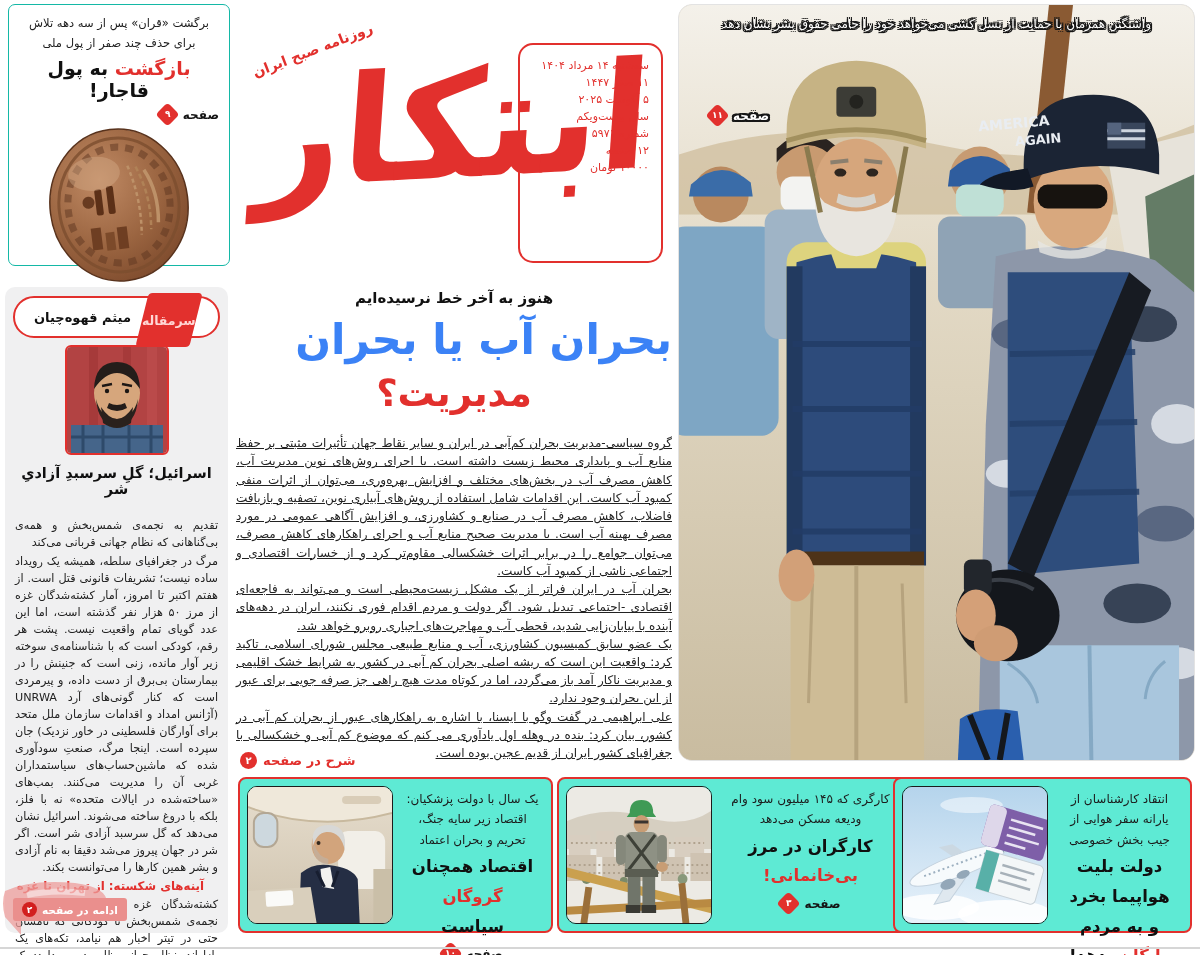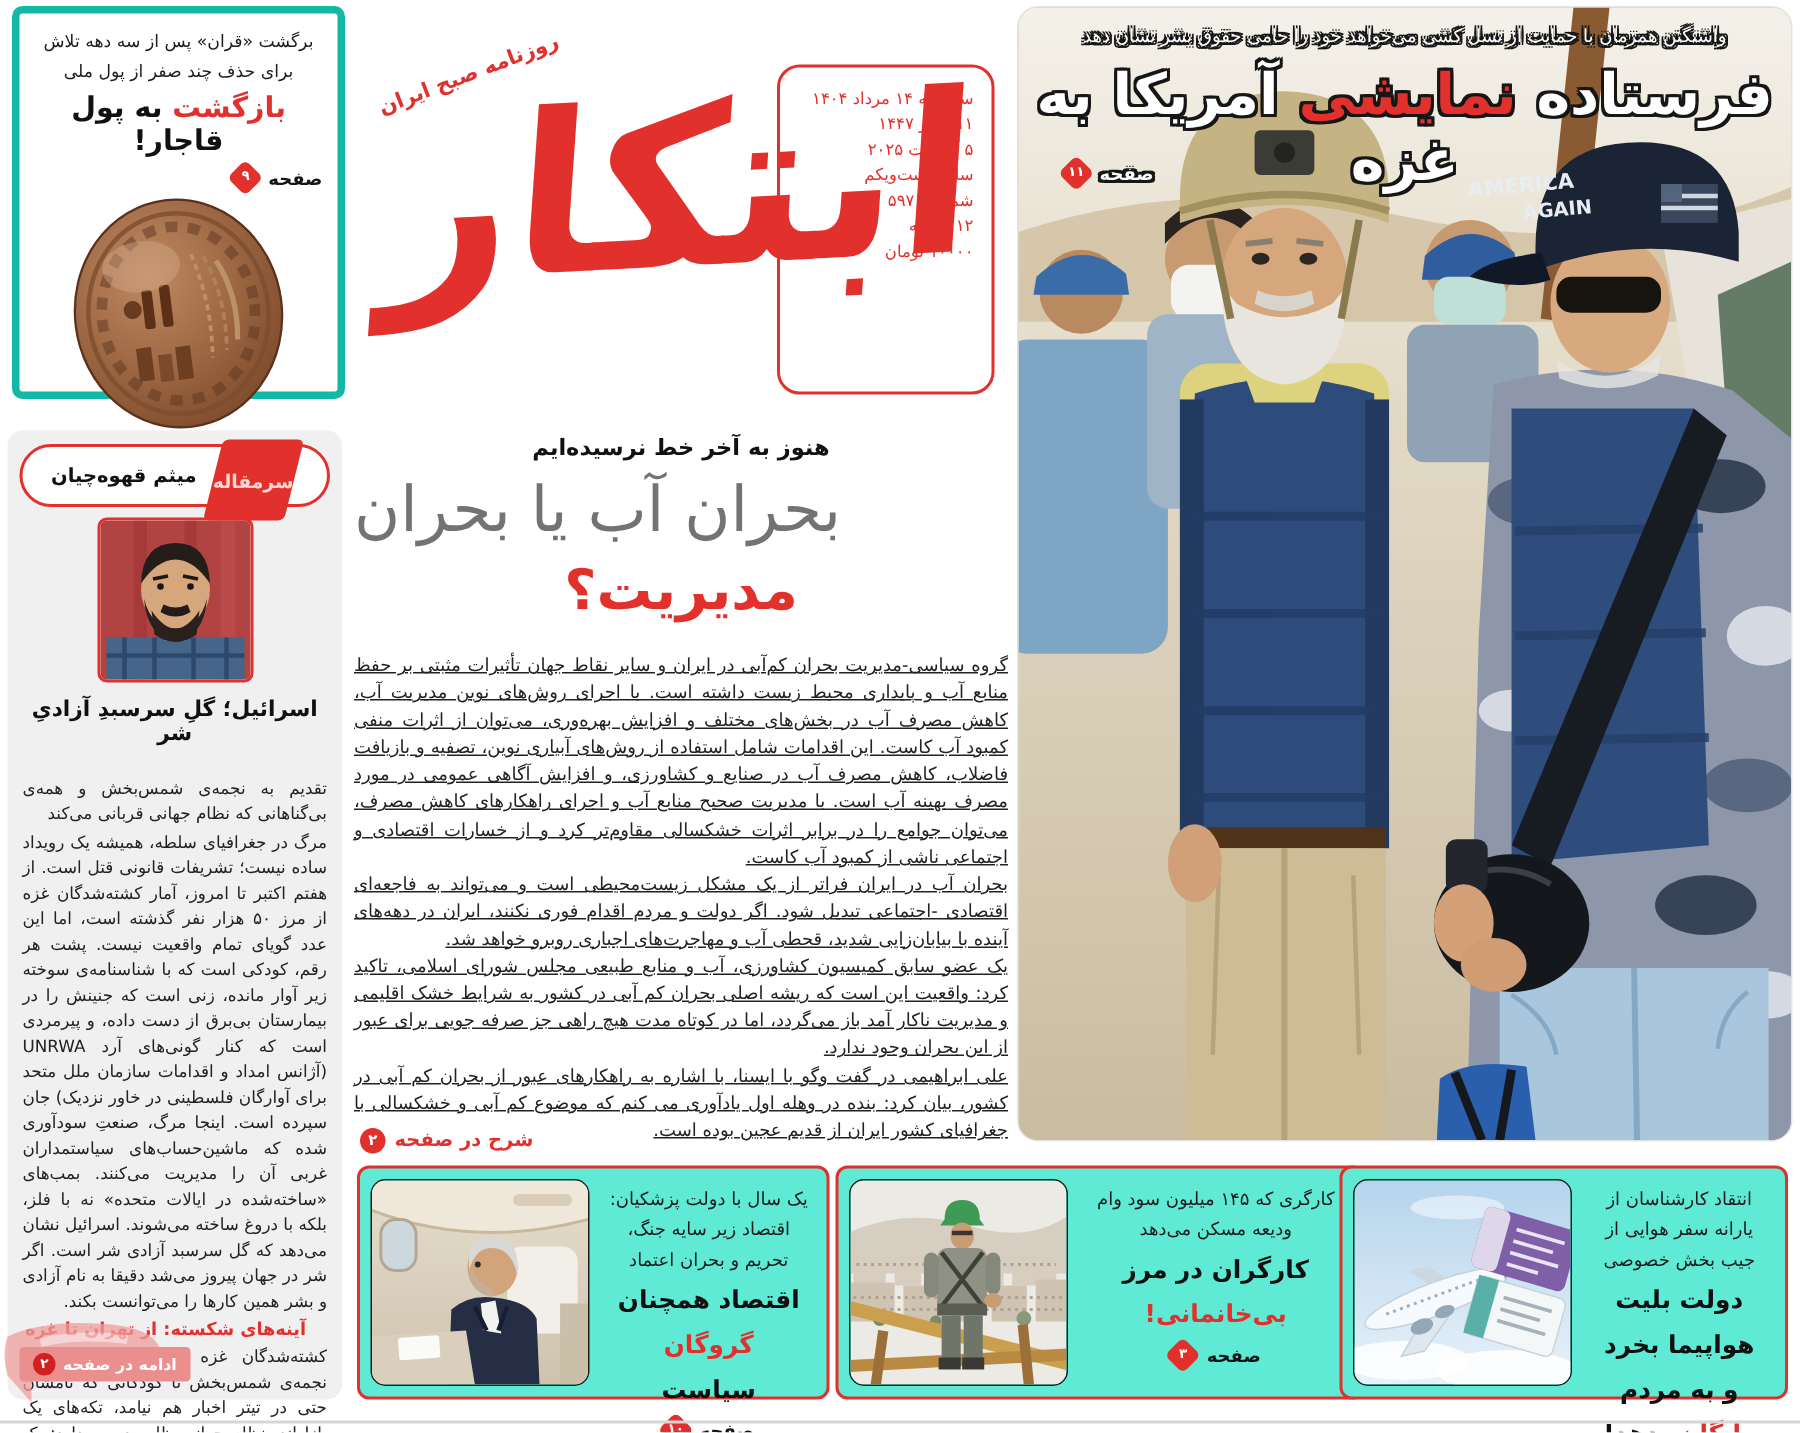--- a/index.html
+++ b/index.html
@@ -13,21 +13,21 @@
          width:17px; height:17px; background:#e2302d; border-radius:4px;
          transform:rotate(45deg); flex:0 0 auto; }
   .pin > span { transform:rotate(-45deg); color:#fff; font-size:9px; font-weight:bold; line-height:1; }
   .badge-row { display:flex; align-items:center; gap:7px; font-weight:bold; font-size:12px; color:#141414; }
   .stroked { color:#fff;
      text-shadow:-2px -2px 0 #161616, 2px -2px 0 #161616, -2px 2px 0 #161616, 2px 2px 0 #161616,
                  0 -2px 0 #161616, 0 2px 0 #161616, -2px 0 0 #161616, 2px 0 0 #161616; }
 
   
   .qajar-box { position:absolute; left:8px; top:4px; width:222px; height:262px;
-               border:5px solid #14b8a6; border-radius:7px; background:#fff; padding:9px 10px 6px; }
+               border:1px solid #14b8a6; border-radius:7px; background:#fff; padding:9px 10px 6px; }
   .qajar-kicker { font-size:11.5px; line-height:1.7; text-align:center; color:#1d1d1d; font-weight:500; }
   .qajar-title { margin-top:4px; text-align:center; font-size:19px; font-weight:bold; color:#111; }
   .qajar-badge { margin-top:5px; }
   .qajar-coin { display:block; margin:2px auto 0; width:152px; height:158px; }
 
   
   .masthead { position:absolute; left:233px; top:0; width:442px; height:287px; }
   .logo-script { position:absolute; left:0; top:34px; width:100%; text-align:center;
                  font-size:148px; line-height:1.25; font-weight:bold; color:#e2302d;
                  transform:rotate(-3deg) skewX(-7deg); }
@@ -47,22 +47,22 @@
                 font-size:38px; font-weight:bold; letter-spacing:-1px; }
   .gaza-title .t-red { color:#e2302d;
      text-shadow:-2px -2px 0 #161616, 2px -2px 0 #161616, -2px 2px 0 #161616, 2px 2px 0 #161616,
                  0 -2px 0 #161616, 0 2px 0 #161616, -2px 0 0 #161616, 2px 0 0 #161616; }
   .gaza-badge { position:absolute; top:102px; left:30px; }
   .gaza-badge .lbl { font-size:12px; font-weight:bold; }
 
   
   .main-col { position:absolute; left:236px; top:289px; width:436px; height:482px; }
   .main-kicker { text-align:center; font-size:15px; font-weight:bold; color:#111; }
-  .main-title1 { margin-top:4px; text-align:left; font-size:42px; font-weight:normal;
-                 letter-spacing:-1px; color:#737373; line-height:1.4; }
+  .main-title1 { margin-top:4px; text-align:right; font-size:42px; font-weight:bold;
+                 letter-spacing:-1px; color:#3b82f6; line-height:1.4; }
   .main-title2 { margin-top:2px; text-align:center; font-size:37px; font-weight:bold;
                  color:#e2302d; line-height:1.2; }
   .main-body { margin-top:18px; }
   .main-body div { font-size:12px; line-height:1.52; text-align:justify; color:#222;text-decoration:underline; }
   .main-more { position:absolute; bottom:2px; left:4px; display:flex; align-items:center; gap:6px;
                color:#e2302d; font-weight:bold; font-size:13px; }
   .circle-num { display:inline-flex; align-items:center; justify-content:center; width:17px; height:17px;
                 border-radius:50%; background:#e2302d; color:#fff; font-size:10px; font-weight:bold; }
 
   
@@ -252,21 +252,20 @@
       <path d="M488,658 Q470,672 468,696" fill="none" stroke="#85a9c4" stroke-width="3"></path>
       <ellipse cx="330" cy="612" rx="52" ry="46" fill="#14171c"></ellipse>
       <path d="M300,580 Q330,570 356,586" fill="none" stroke="#3a3f47" stroke-width="4"></path>
       <rect x="286" y="556" width="28" height="36" rx="7" fill="#22262c"></rect>
       <ellipse cx="298" cy="612" rx="20" ry="26" fill="#d4a078"></ellipse>
       <ellipse cx="318" cy="640" rx="22" ry="18" fill="#cf9c74"></ellipse>
       <path d="M282,716 Q302,702 340,708 L346,757 L280,757 Z" fill="#2a5fae"></path>
       <path d="M292,712 L310,757 M330,710 L322,757" stroke="#15181d" stroke-width="6" fill="none"></path>
     </svg>
     <div class="gaza-kicker stroked">واشنگتن همزمان با حمایت از نسل کشی می‌خواهد خود را حامی حقوق بشر نشان دهد</div>
-    <div class="gaza-title"><span class="stroked">فرستاده </span><span class="t-red">نمایشی</span><span class="stroked"> آمریکا به غزه</span></div>
     <div class="badge-row gaza-badge">
       <span class="lbl stroked">صفحه</span>
       <span class="pin">
           <span>۱۱</span>
         </span>
     </div>
   </div>
 
   <div class="main-col">
     <div class="main-kicker">هنوز به آخر خط نرسیده‌ایم</div>

